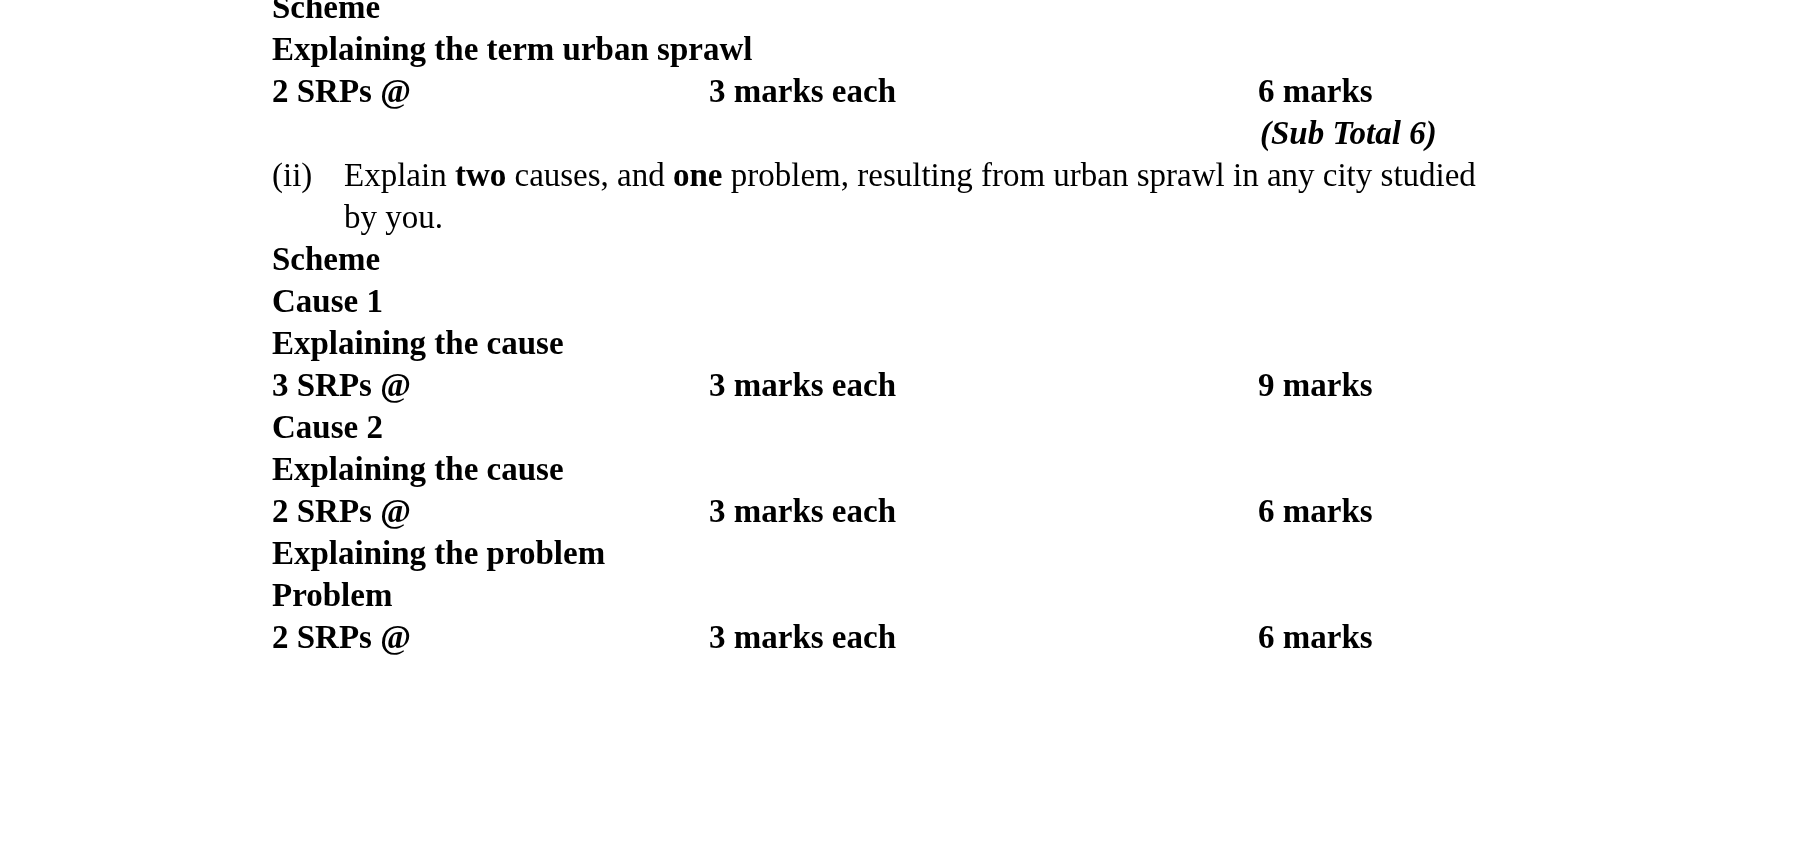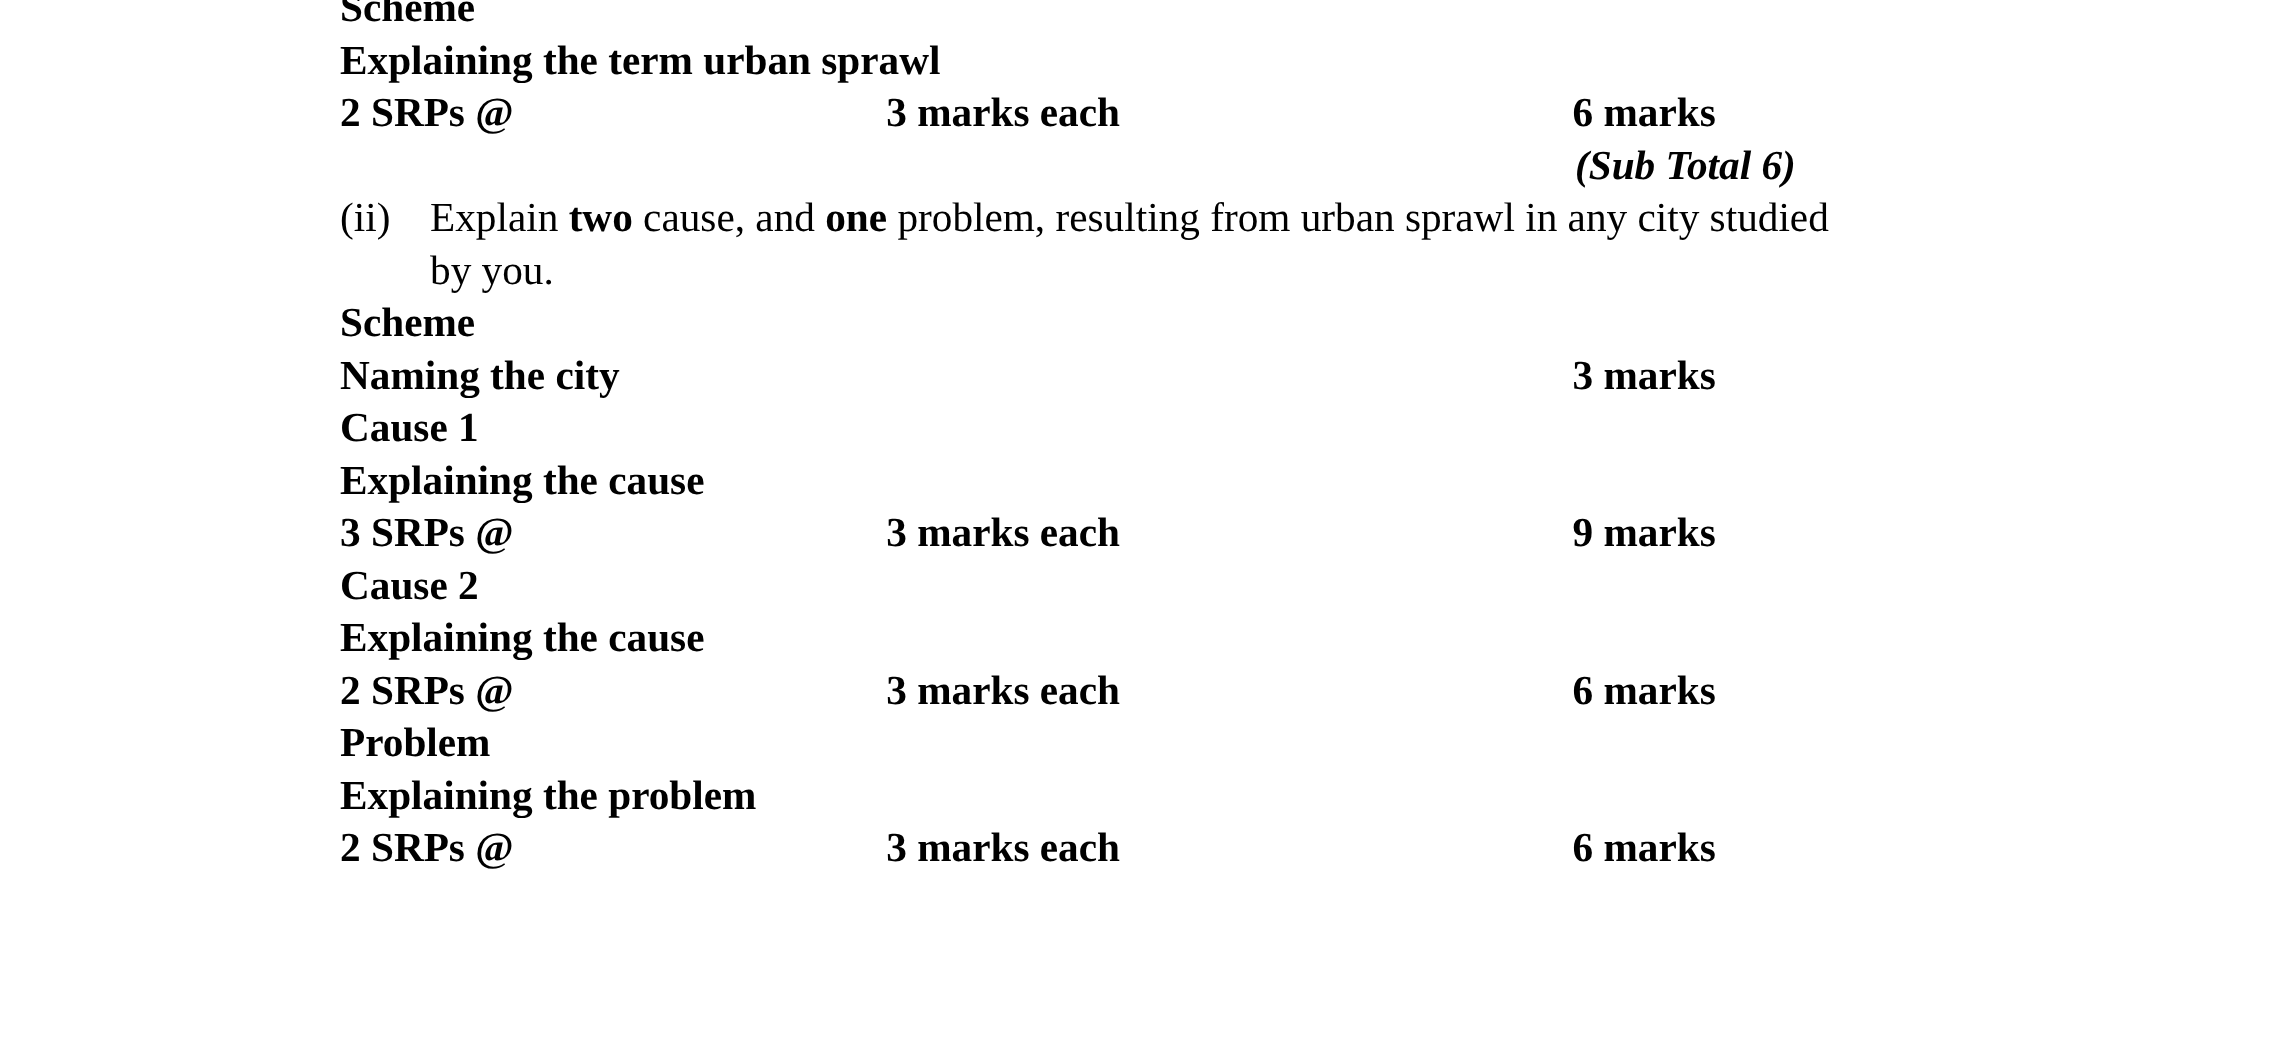--- a/index.html
+++ b/index.html
@@ -105,31 +105,27 @@
       <span class="col-b bold">3 marks each</span>
       <span class="col-c bold">6 marks</span>
     </div>
 
     <div class="line">
       <span class="col-sub italic-bold">(Sub Total 6)</span>
     </div>
 
     <div class="para">
       <span class="marker">(ii)</span>
-      <span class="ptext"><span>Explain </span><span class="bold">two</span><span> cause, and </span><span class="bold">one</span><span> problem, resulting from urban sprawl in any city studied by you.</span></span>
+      <span class="ptext"><span>Explain </span><span class="bold">two</span><span> causes, and </span><span class="bold">one</span><span> problem, resulting from urban sprawl in any city studied by you.</span></span>
     </div>
 
     <div class="line">
       <span class="col-a bold">Scheme</span>
     </div>
 
-    <div class="line">
-      <span class="col-a bold">Naming the city</span>
-      <span class="col-c bold">3 marks</span>
-    </div>
 
     <div class="line">
       <span class="col-a bold">Cause 1</span>
     </div>
 
     <div class="line">
       <span class="col-a bold">Explaining the cause</span>
     </div>
 
     <div class="line">
@@ -146,25 +142,25 @@
       <span class="col-a bold">Explaining the cause</span>
     </div>
 
     <div class="line">
       <span class="col-a bold">2 SRPs @</span>
       <span class="col-b bold">3 marks each</span>
       <span class="col-c bold">6 marks</span>
     </div>
 
     <div class="line">
-      <span class="col-a bold">Problem</span>
+      <span class="col-a bold">Explaining the problem</span>
     </div>
 
     <div class="line">
-      <span class="col-a bold">Explaining the problem</span>
+      <span class="col-a bold">Problem</span>
     </div>
 
     <div class="line">
       <span class="col-a bold">2 SRPs @</span>
       <span class="col-b bold">3 marks each</span>
       <span class="col-c bold">6 marks</span>
     </div>
 
 
 

